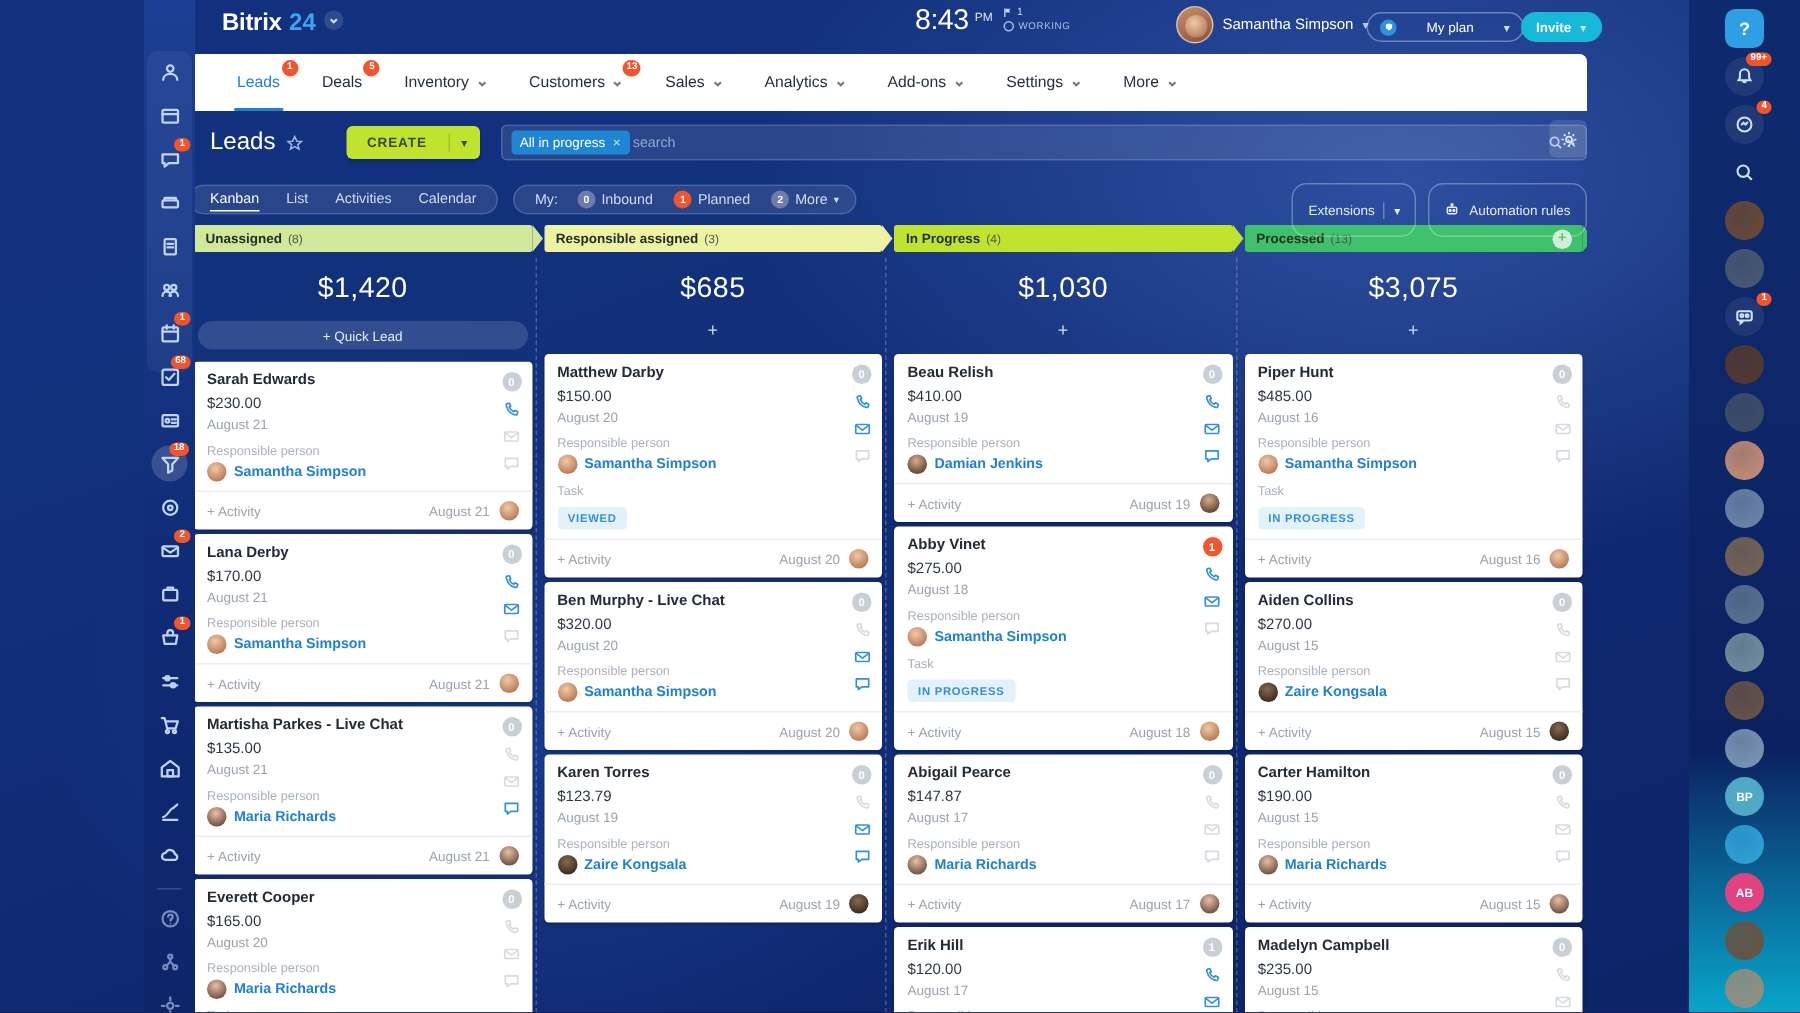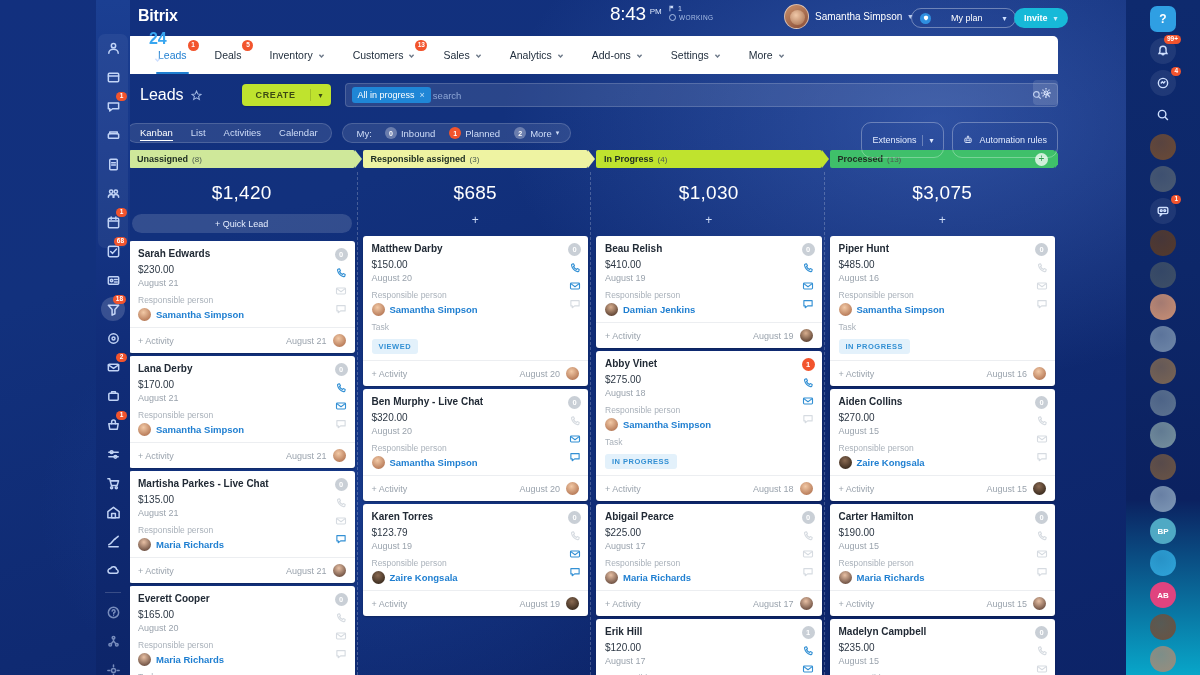--- a/index.html
+++ b/index.html
@@ -44,21 +44,21 @@
     min-width:11px; text-align:center;
   }
   .rail-sep{width:16px;height:1px;background:rgba(255,255,255,.18);margin:5px 0 7px}
 
   
   #header{
     position:absolute; left:96px; top:0; right:74px; height:36px; z-index:25;
   }
   #burger{position:absolute;left:14px;top:11px;width:14px;cursor:pointer}
   #burger i{display:block;height:1.6px;background:#dce8ff;margin-bottom:3.2px;border-radius:1px}
-  #logo{position:absolute;left:42px;top:7px;display:flex;align-items:center;gap:5px;flex-direction:column;}
+  #logo{position:absolute;left:52px;top:7px;display:flex;gap:5px;}
   #logo .b{font-size:16px;font-weight:700;color:#fff;letter-spacing:-.2px}
   #logo .n{font-size:16px;font-weight:700;color:#38a6f0}
   #logo .cv{width:13px;height:13px;border-radius:50%;background:rgba(255,255,255,.13);display:flex;align-items:center;justify-content:center}
   #logo .cv svg{width:7px;height:7px;stroke:#cfe0ff;stroke-width:2;fill:none}
   #search-bar{
     position:absolute; left:150px; top:7px; width:300px; height:21px;
     background:rgba(255,255,255,.10); border-radius:11px;
     display:flex;align-items:center;padding:0 10px;cursor:text;
   }
   #search-bar span{font-size:9.5px;color:#9db4e0;flex:1}
@@ -98,21 +98,21 @@
   .nav-badge{
     position:absolute;top:4px;right:2px;background:#f2542d;color:#fff;
     font-size:6.5px;font-weight:700;border-radius:7px;min-width:11px;height:11px;
     display:flex;align-items:center;justify-content:center;padding:0 2.5px;line-height:1;
   }
 
   
   #toolbar{position:absolute;left:126px;top:80px;width:932px;height:30px;z-index:22;display:flex;align-items:center}
   #page-title{font-size:16px;color:#fff;font-weight:400;margin-left:14px}
   #fav-star{margin-left:7px;width:11px;height:11px;stroke:#9db4e0;stroke-width:1.5;fill:none;cursor:pointer}
-  #create-btn{margin-left:40px;height:22px;background:#bfe32e;border-radius:4px;display:flex;align-items:center;cursor:pointer;box-shadow:0 1px 2px rgba(0,0,0,.2)}
+  #create-btn{margin-left:29px;height:22px;background:#bfe32e;border-radius:4px;display:flex;align-items:center;cursor:pointer;box-shadow:0 1px 2px rgba(0,0,0,.2)}
   #create-btn .lb{font-size:9px;font-weight:700;color:#3c4a13;letter-spacing:.6px;padding:0 14px}
   #create-btn .sp{width:1px;height:12px;background:rgba(0,0,0,.15)}
   #create-btn .cz{padding:0 8px;font-size:8px;color:#3c4a13}
   #filter-bar{margin-left:14px;flex:1;height:24px;background:rgba(255,255,255,.10);border:1px solid rgba(255,255,255,.17);border-radius:4px;display:flex;align-items:center;padding:0 6px;gap:2px;cursor:text}
   #filter-chip{height:16px;background:#1f86d6;border-radius:3px;display:flex;align-items:center;gap:5px;padding:0 6px}
   #filter-chip .lb{font-size:9px;color:#fff}
   #filter-chip .x{font-size:9px;color:#bfe0fa;cursor:pointer}
   #filter-ph{font-size:9.5px;color:#8fa7d6;flex:1}
   #filter-bar .ic{width:10px;height:10px;stroke:#b9cbef;stroke-width:1.8;fill:none;cursor:pointer}
   #filter-bar .xx{font-size:12px;color:#b9cbef;line-height:10px;cursor:pointer}
@@ -798,21 +798,21 @@
               <svg viewBox="0 0 16 16" class="ic-on">
                 <rect x="2" y="4" width="12" height="8" rx="1.2"></rect>
                 <polyline points="2.4,4.8 8,9 13.6,4.8"></polyline>
               </svg>
               <svg viewBox="0 0 16 16" class="ic-off">
                 <path d="M2.5 3.5h11v7h-6l-3.2 2.4V10.5H2.5z"></path>
               </svg>
             </div></div>
           <div class="card">
             <div class="title">Abigail Pearce</div>
-            <div class="amount">$225.00</div>
+            <div class="amount">$147.87</div>
             <div class="date">August 17</div>
             <div class="flabel">Responsible person</div>
             <div class="person">
               <span class="av a-maria"></span>
               <span class="nm">Maria Richards</span>
             </div>
             <div class="foot">
               <span class="act">+ Activity</span>
               <span class="right">
                 <span class="dt">August 17</span>

